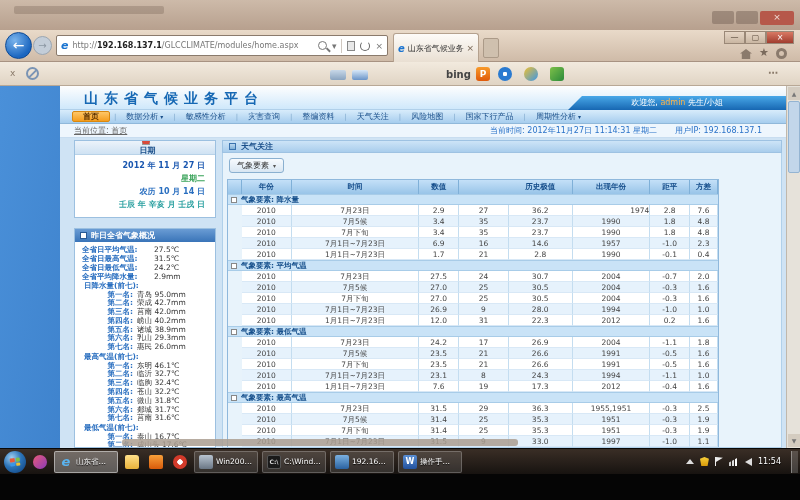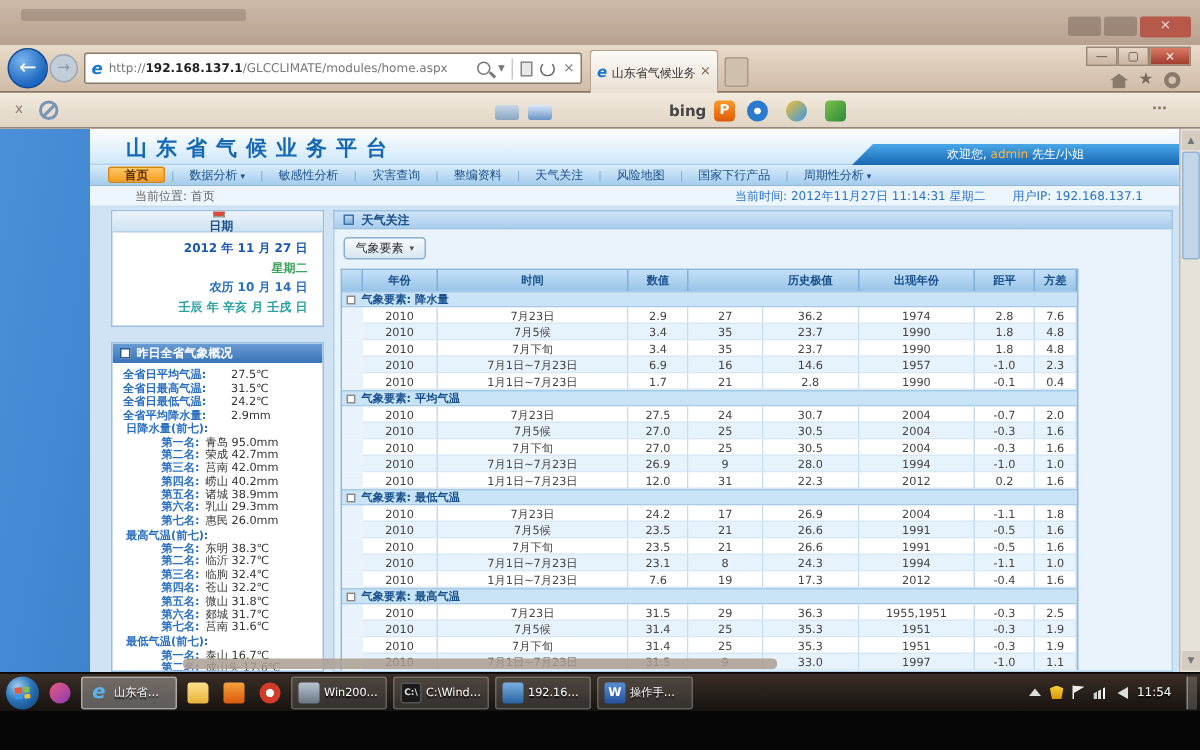--- a/index.html
+++ b/index.html
@@ -81,21 +81,21 @@
     background:linear-gradient(180deg,#d8ecfb,#a6cdee); border-bottom:1px solid #90b8da;
     display:flex; align-items:center; padding-left:12px; }
   .nav-pill { background:linear-gradient(180deg,#fec768,#f59d1d); border:1px solid #d9880f; border-radius:2px;
     color:#5a3000; font-weight:bold; font-size:8px; padding:0 10px; height:11px; line-height:10px; }
   .nav-link { color:#1a4f8a; font-size:8px; padding:0 6px; white-space:nowrap; }
   .nav-sep { color:#7fa8cc; font-size:7px; padding:0 4px; }
   .nav-caret { font-size:6px; color:#1a4f8a; margin-left:2px; }
 
   .statusline { position:absolute; left:0; top:38px; width:726px; height:14px; background:#eef6fd;
     border-bottom:1px solid #c8ddf0; font-size:8px; line-height:14px; }
-  .loc { position:absolute; left:30px; color:#666; }
+  .loc { position:absolute; left:14px; color:#666;text-decoration:underline; }
   .time-ip { position:absolute; right:24px; color:#2a72c8; display:flex; gap:18px; }
 
   .content { position:absolute; left:0; top:52px; width:726px; height:310px; background:#cfe3f4; }
 
   
   .side-panel { position:absolute; left:14px; width:142px; background:#fff; border:1px solid #9cc0e0; }
   .panel-cal { top:2px; height:78px; }
   .panel-cal .p-head { height:14px; background:linear-gradient(180deg,#ecf3fa,#cfe2f3); border-bottom:1px solid #b8d2e8;
     display:flex; align-items:center; padding-left:5px;flex-direction:column; }
   .cal-ico { width:8px; height:9px; background:#fff; border:1px solid #999; border-top:3px solid #d94a3a; margin-right:4px; }
@@ -348,21 +348,21 @@
                 <span class="rank-label">第六名:</span>
                 <span class="rank-value">乳山 29.3mm</span>
               </div>
               <div class="rank-row">
                 <span class="rank-label">第七名:</span>
                 <span class="rank-value">惠民 26.0mm</span>
               </div>
               <div class="side-sec-title">最高气温(前七):</div>
               <div class="rank-row">
                 <span class="rank-label">第一名:</span>
-                <span class="rank-value">东明 38.3℃</span>
+                <span class="rank-value">东明 46.1℃</span>
               </div>
               <div class="rank-row">
                 <span class="rank-label">第二名:</span>
                 <span class="rank-value">临沂 32.7℃</span>
               </div>
               <div class="rank-row">
                 <span class="rank-label">第三名:</span>
                 <span class="rank-value">临朐 32.4℃</span>
               </div>
               <div class="rank-row">
@@ -419,21 +419,21 @@
                   <span class="t-check"></span>
                   <span class="t-sec-label">气象要素: 降水量</span>
                 </div>
                 <div class="t-row">
                   <span class="t-spacer"></span>
                   <span class="t-cell" style="width: 50px;">2010</span>
                   <span class="t-cell" style="width: 128px;">7月23日</span>
                   <span class="t-cell" style="width: 40px;">2.9</span>
                   <span class="t-cell" style="width: 50px;">27</span>
                   <span class="t-cell" style="width: 64px;">36.2</span>
-                  <span class="t-cell" style="width: 78px;">1974</span>
+                  <span class="t-cell" style="width: 78px; text-align: right;">1974</span>
                   <span class="t-cell" style="width: 40px;">2.8</span>
                   <span class="t-cell" style="width: 28px;">7.6</span>
                 </div>
                 <div class="t-row alt">
                   <span class="t-spacer"></span>
                   <span class="t-cell" style="width: 50px;">2010</span>
                   <span class="t-cell" style="width: 128px;">7月5候</span>
                   <span class="t-cell" style="width: 40px;">3.4</span>
                   <span class="t-cell" style="width: 50px;">35</span>
                   <span class="t-cell" style="width: 64px;">23.7</span>

